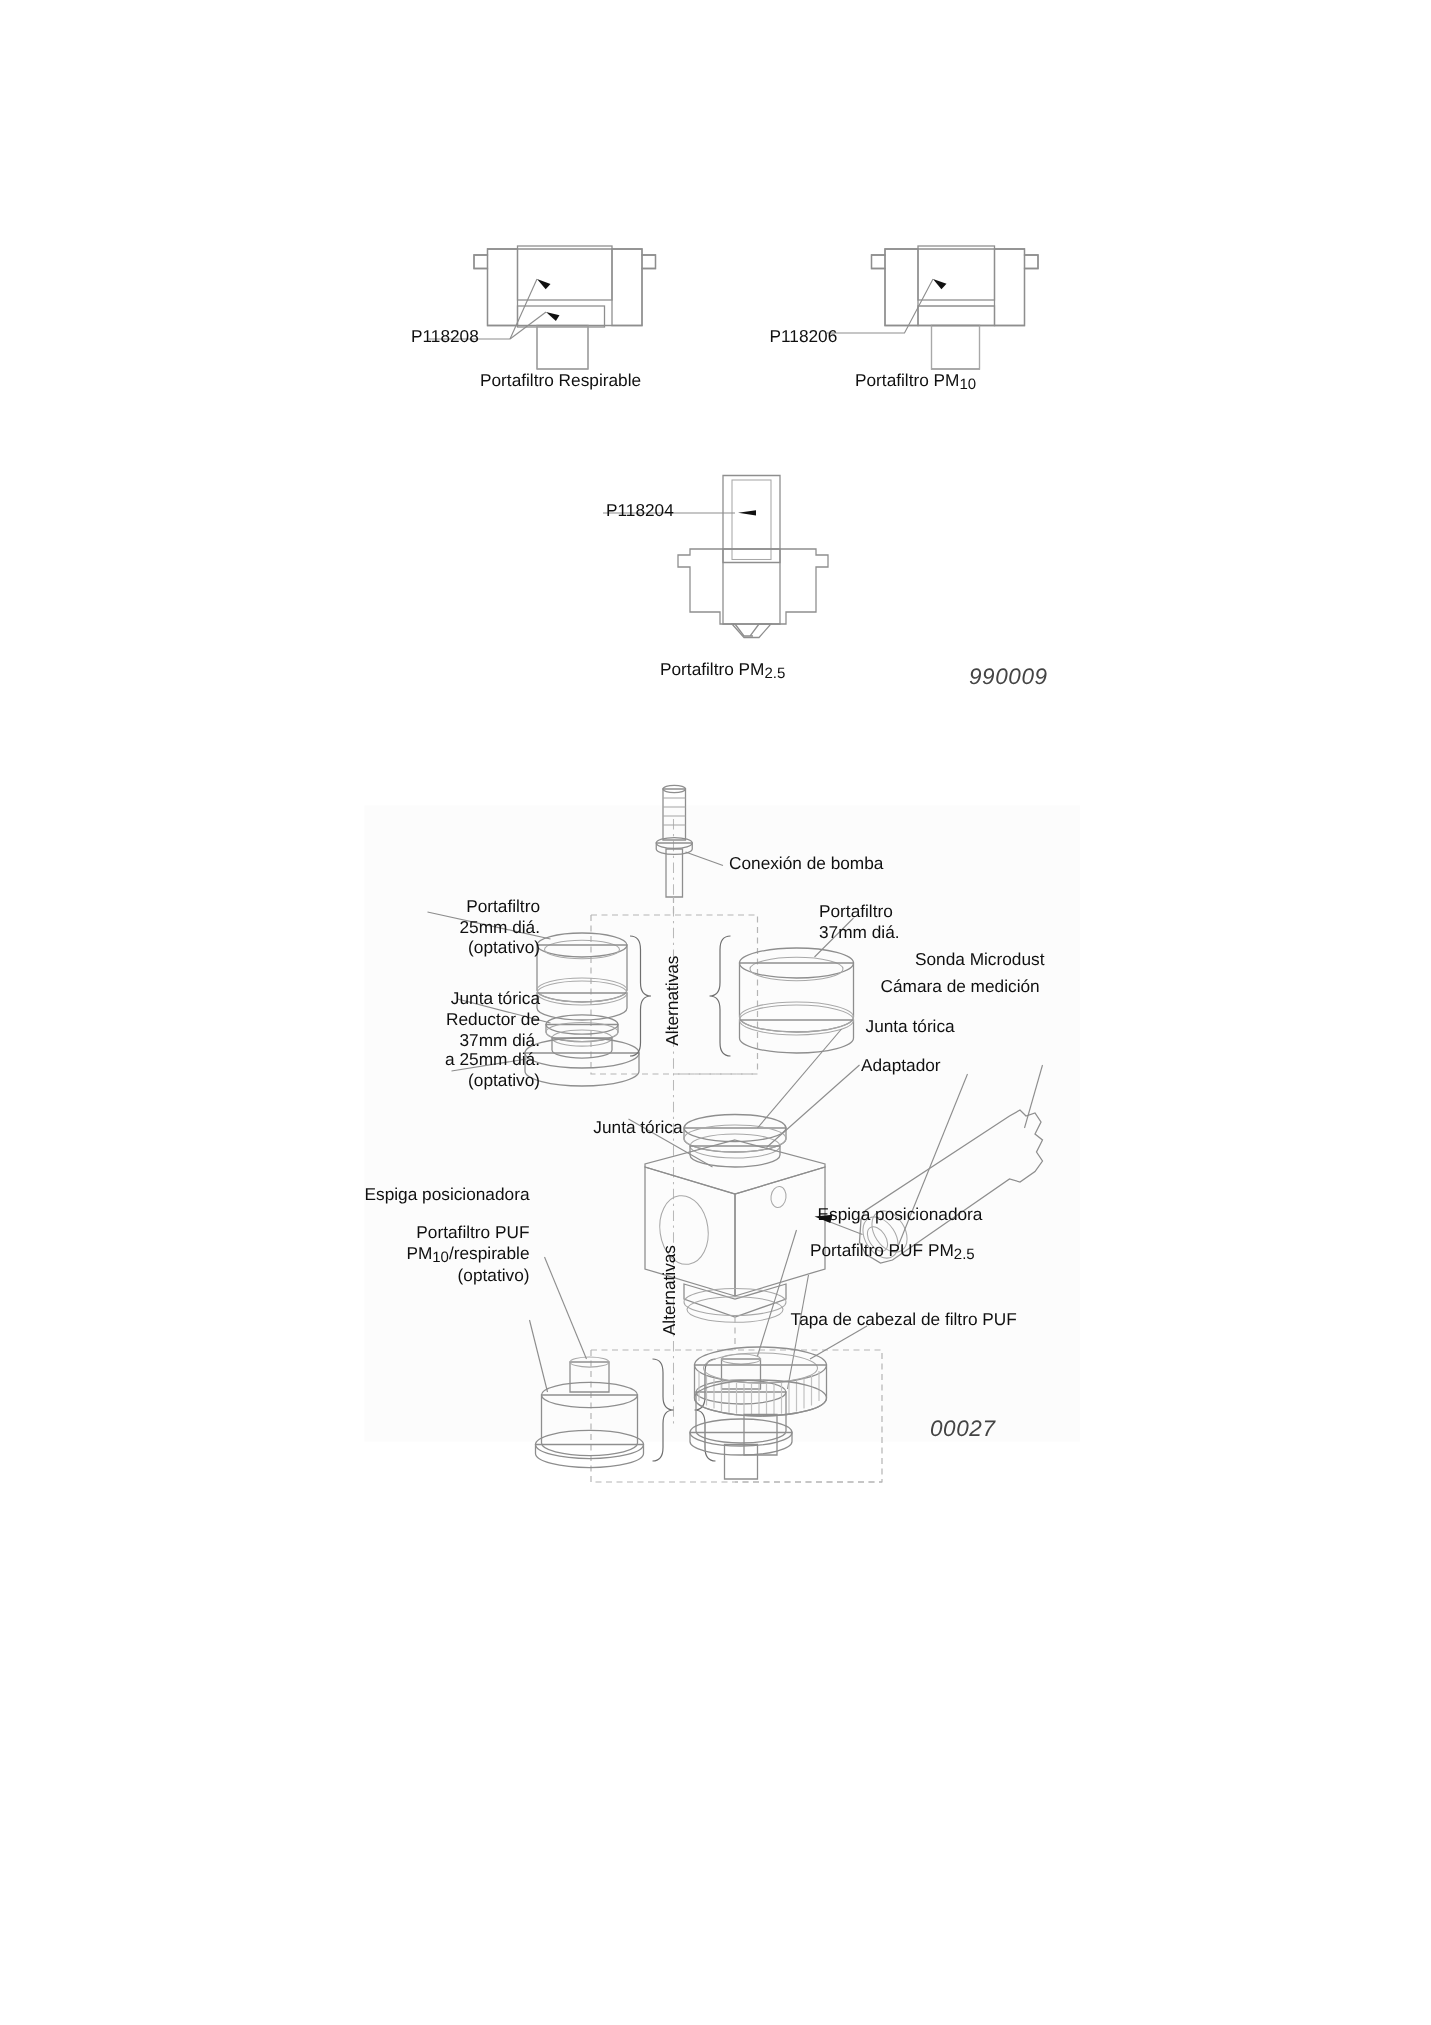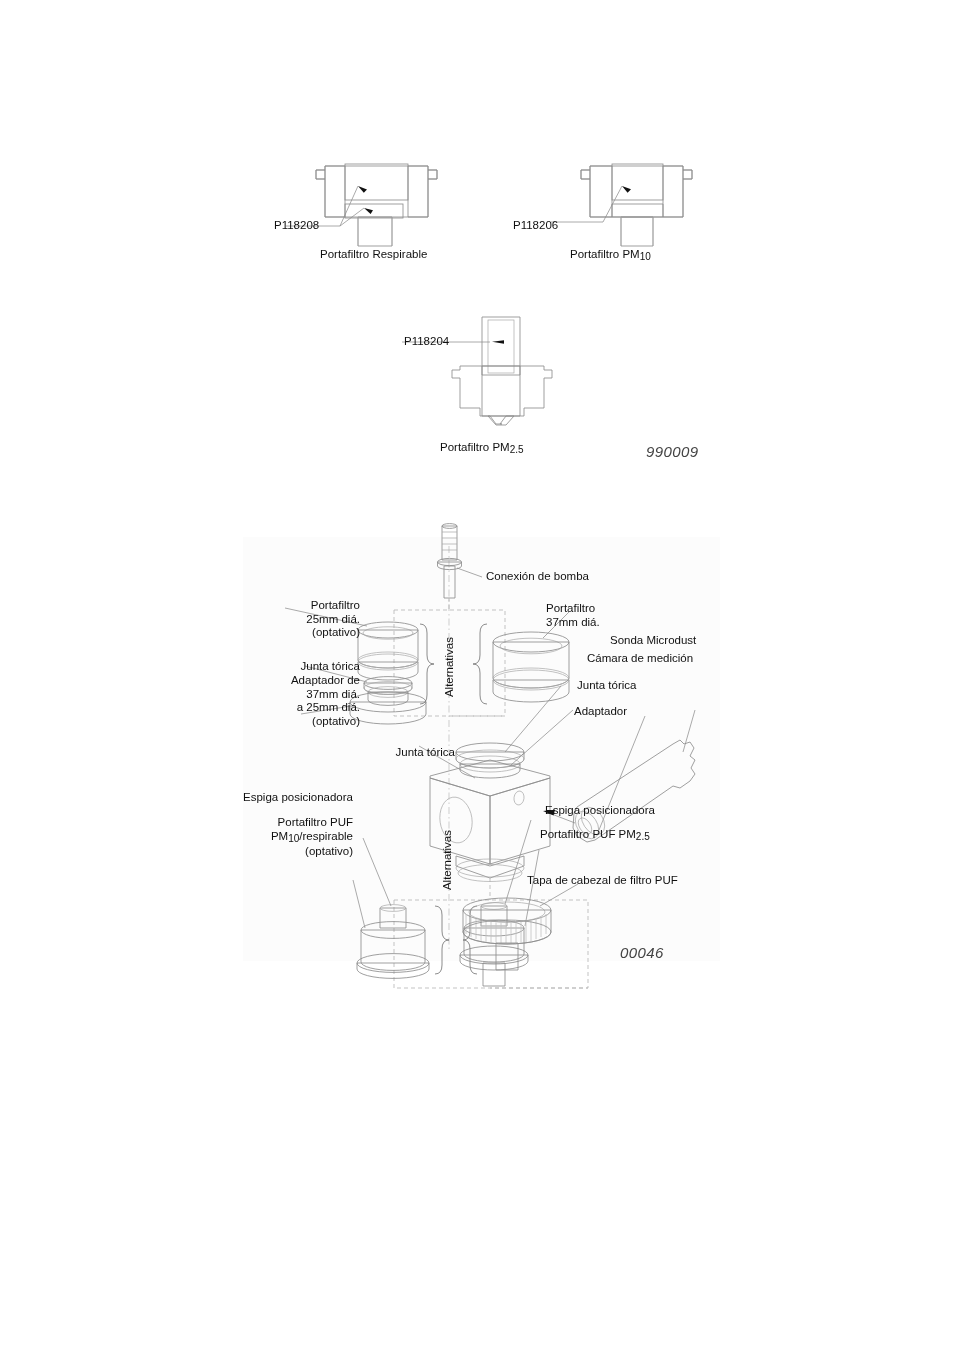--- a/index.html
+++ b/index.html
@@ -325,21 +325,21 @@
 
       <path class="lead" d="M88 10 L126 -12"></path>
     </svg>
 
     <div class="lbl" style="left:486px;top:570px;">Conexión de bomba</div>
 
     <div class="lbl r" style="left:255px;top:599px;width:105px;"><span>Portafiltro</span><br><span>25mm diá.</span><br><span>(optativo)</span></div>
 
     <div class="lbl r" style="left:245px;top:660px;width:115px;">Junta tórica</div>
 
-    <div class="lbl r" style="left:245px;top:674px;width:115px;"><span>Adaptador de</span><br><span>37mm diá.</span><br><span>a 25mm diá.</span><br><span>(optativo)</span></div>
+    <div class="lbl r" style="left:245px;top:674px;width:115px;"><span>Reductor de</span><br><span>37mm diá.</span><br><span>a 25mm diá.</span><br><span>(optativo)</span></div>
 
     <div class="vert" style="left:443px;top:637px;">Alternativas</div>
 
     <div class="lbl" style="left:546px;top:602px;"><span>Portafiltro</span><br><span>37mm diá.</span></div>
 
     <div class="lbl" style="left:610px;top:634px;">Sonda Microdust</div>
 
     <div class="lbl" style="left:587px;top:652px;">Cámara de medición</div>
 
     <div class="lbl" style="left:577px;top:679px;">Junta tórica</div>
@@ -353,16 +353,16 @@
     <div class="lbl r" style="left:238px;top:816px;width:115px;"><span>Portafiltro PUF</span><br><span>PM</span><sub>10</sub><span>/respirable</span><br><span>(optativo)</span></div>
 
     <div class="vert" style="left:441px;top:830px;">Alternativas</div>
 
     <div class="lbl" style="left:545px;top:804px;">Espiga posicionadora</div>
 
     <div class="lbl" style="left:540px;top:828px;"><span>Portafiltro PUF PM</span><sub>2.5</sub></div>
 
     <div class="lbl" style="left:527px;top:874px;">Tapa de cabezal de filtro PUF</div>
 
-    <div class="code" style="left:620px;top:944px;">00046</div>
+    <div class="code" style="left:620px;top:944px;">00027</div>
   </div>
 
 </div>
 
 </body></html>

